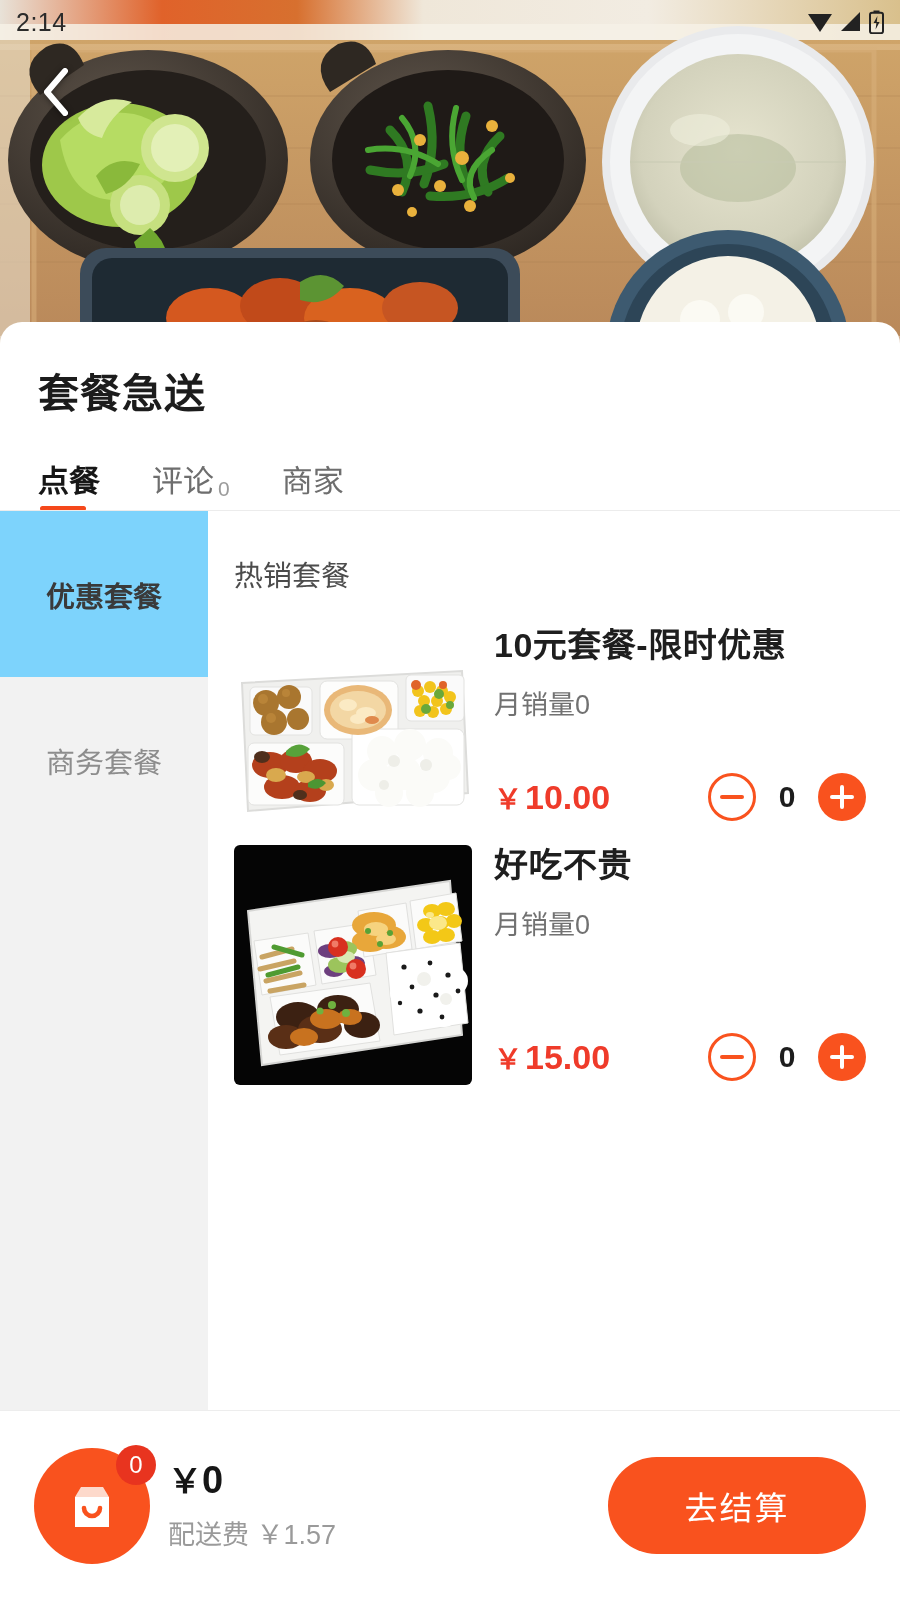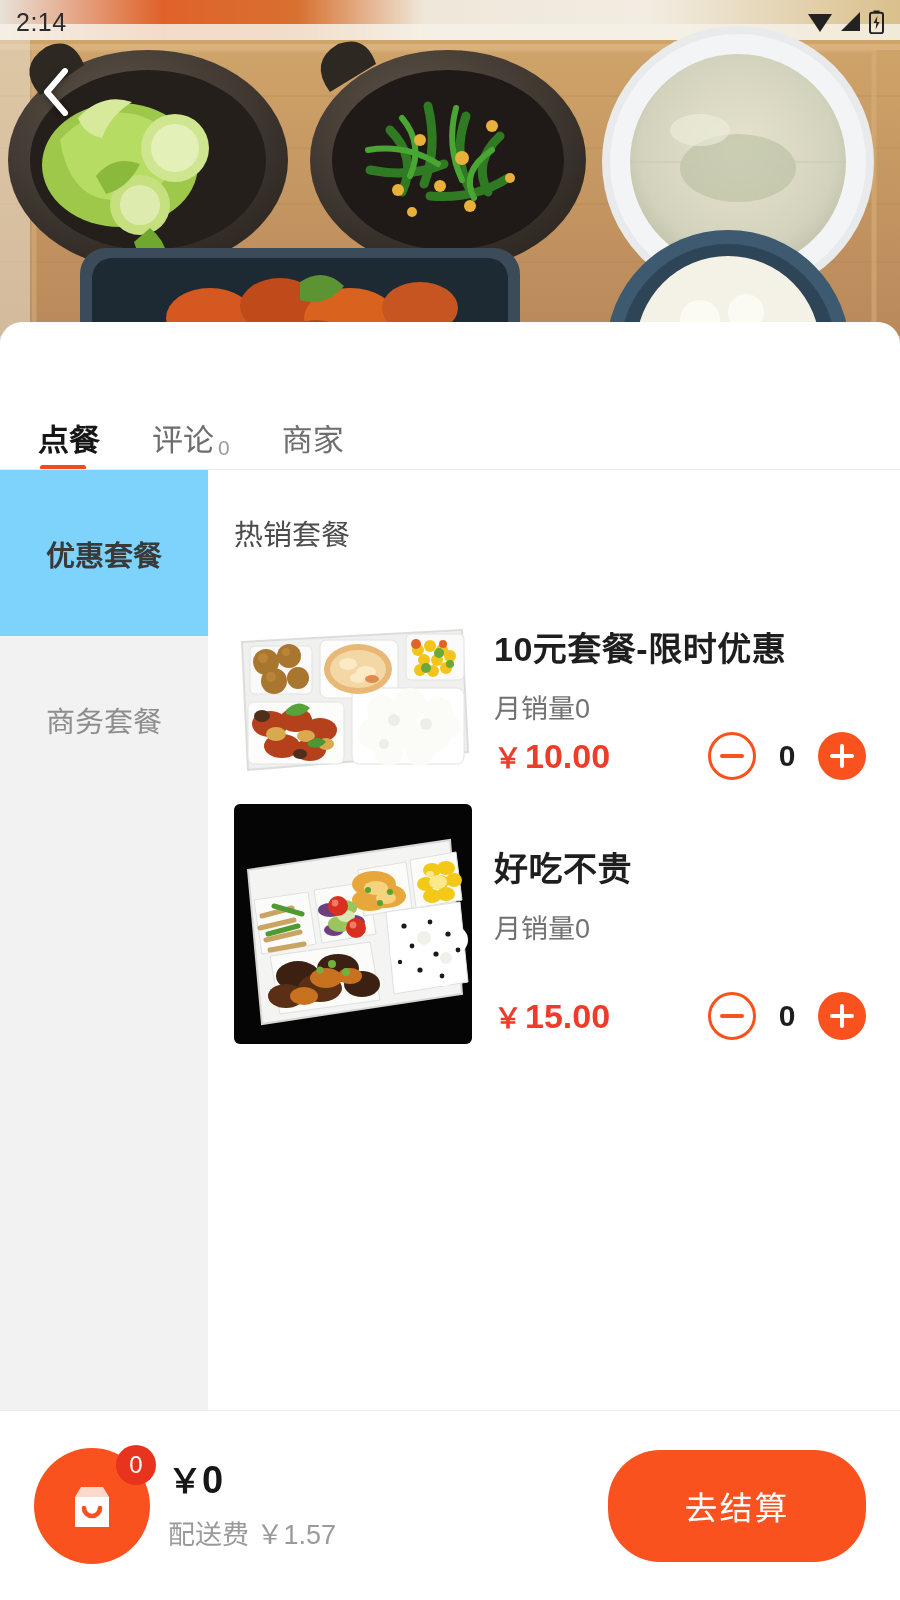--- a/index.html
+++ b/index.html
@@ -76,21 +76,21 @@
     font-size:29px; color:#4c4c4c; padding:30px 0 0 26px; height:100px; line-height:70px;
   }
 
   .food-row { display:flex; padding:14px 26px 6px 26px; }
   .food-thumb {
     width:238px; height:200px; flex:0 0 238px; border-radius:6px; overflow:hidden;
     background:#ffffff;
   }
   .food-thumb.tall { height:240px; }
   .food-thumb svg { display:block; width:100%; height:100%; }
-  .food-info { flex:1 1 auto; padding-left:22px; display:flex; flex-direction:column;margin-top:45px; }
+  .food-info { flex:1 1 auto; padding-left:22px; display:flex; flex-direction:column; }
   .food-name { font-size:34px; font-weight:bold; color:#1e1e1e; line-height:1.2; letter-spacing:.5px; }
   .food-sales { font-size:27px; color:#717171; margin-top:17px; }
   .food-priceline { margin-top:auto; display:flex; align-items:center; padding-bottom:4px; }
   .price { font-size:34px; font-weight:bold; color:#ef3b2a; letter-spacing:0; white-space:nowrap; }
   .price .yen { font-size:28px; font-weight:bold; margin-right:3px; }
   .stepper { margin-left:auto; display:flex; align-items:center; gap:0; }
   .btn-minus {
     width:48px; height:48px; border-radius:50%; border:3px solid #f9521e;
     display:flex; align-items:center; justify-content:center; background:transparent;
   }
@@ -121,21 +121,21 @@
   .cart-badge {
     position:absolute; top:-3px; right:-6px; min-width:40px; height:40px; padding:0 9px;
     border-radius:20px; background:#e8341f; color:#fff; font-size:24px; font-weight:400;
     display:flex; align-items:center; justify-content:center; line-height:1;
   }
   .cart-text { margin-left:18px; display:flex; flex-direction:column; justify-content:center; }
   .cart-total { font-size:38px; font-weight:bold; color:#161616; line-height:1.15; letter-spacing:0; }
   .cart-total .yen { font-size:34px; }
   .cart-fee { font-size:27px; color:#9a9a9a; margin-top:10px; }
   .checkout-btn {
-    margin-left:auto; width:258px; height:112px; border-radius:52px; background:#f9521e;
+    margin-left:auto; width:258px; height:97px; border-radius:52px; background:#f9521e;
     display:flex; align-items:center; justify-content:center;
     color:#ffffff; font-size:33px; letter-spacing:2px;
   }
 </style>
 </head>
 <body>
 
 <div class="phone">
 
   <div class="hero">
@@ -288,20 +288,21 @@
     <span>
       <svg width="30" height="50" viewBox="0 0 30 50">
         <path d="M24 4 L6 25 L24 46" fill="none" stroke="#ffffff" stroke-width="6" stroke-linecap="round" stroke-linejoin="round"></path>
       </svg>
     </span>
   </div>
 
   <div class="sheet">
 
     <div class="shop-head">
+      <div class="shop-name">套餐急送</div>
     </div>
 
     <div class="tabs">
       <div class="tab active">
         <span class="tab-label">点餐</span>
         <span class="tab-underline"></span>
       </div>
       <div class="tab">
         <span class="tab-label">评论</span>
         <span class="tab-count">0</span>

